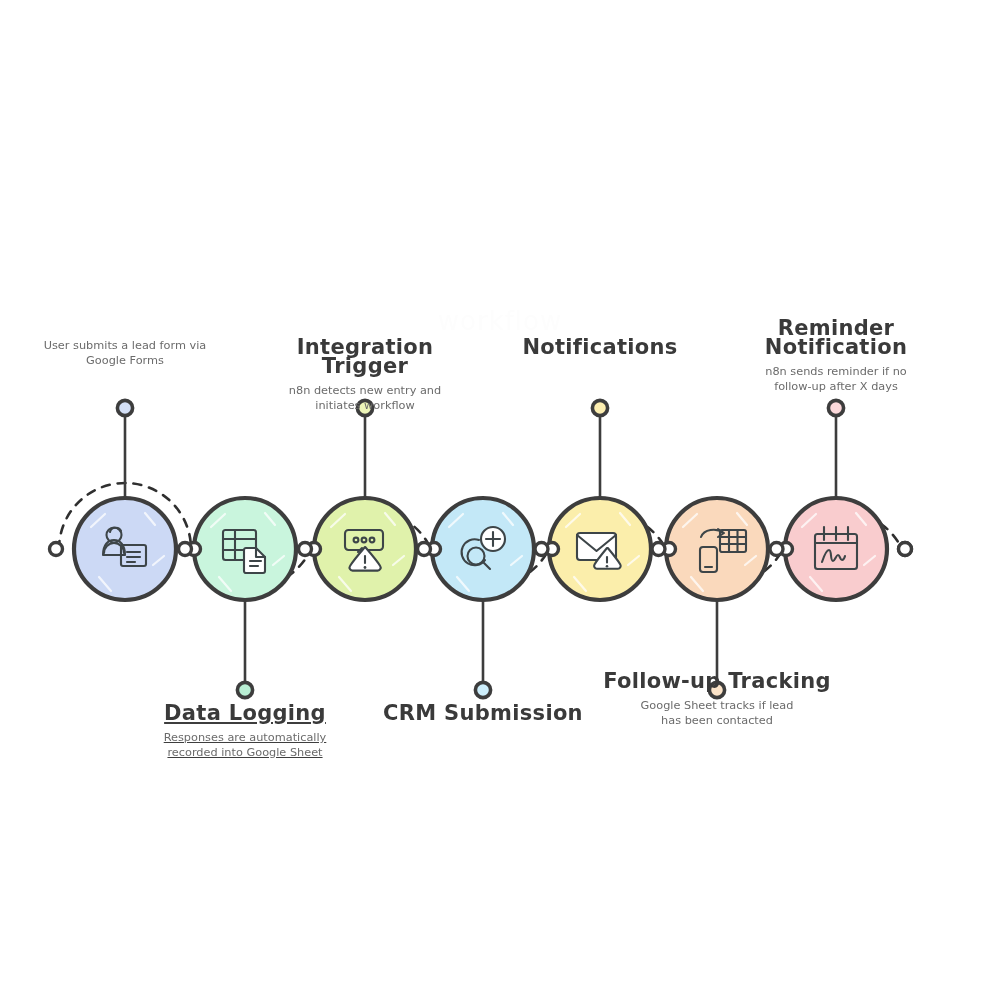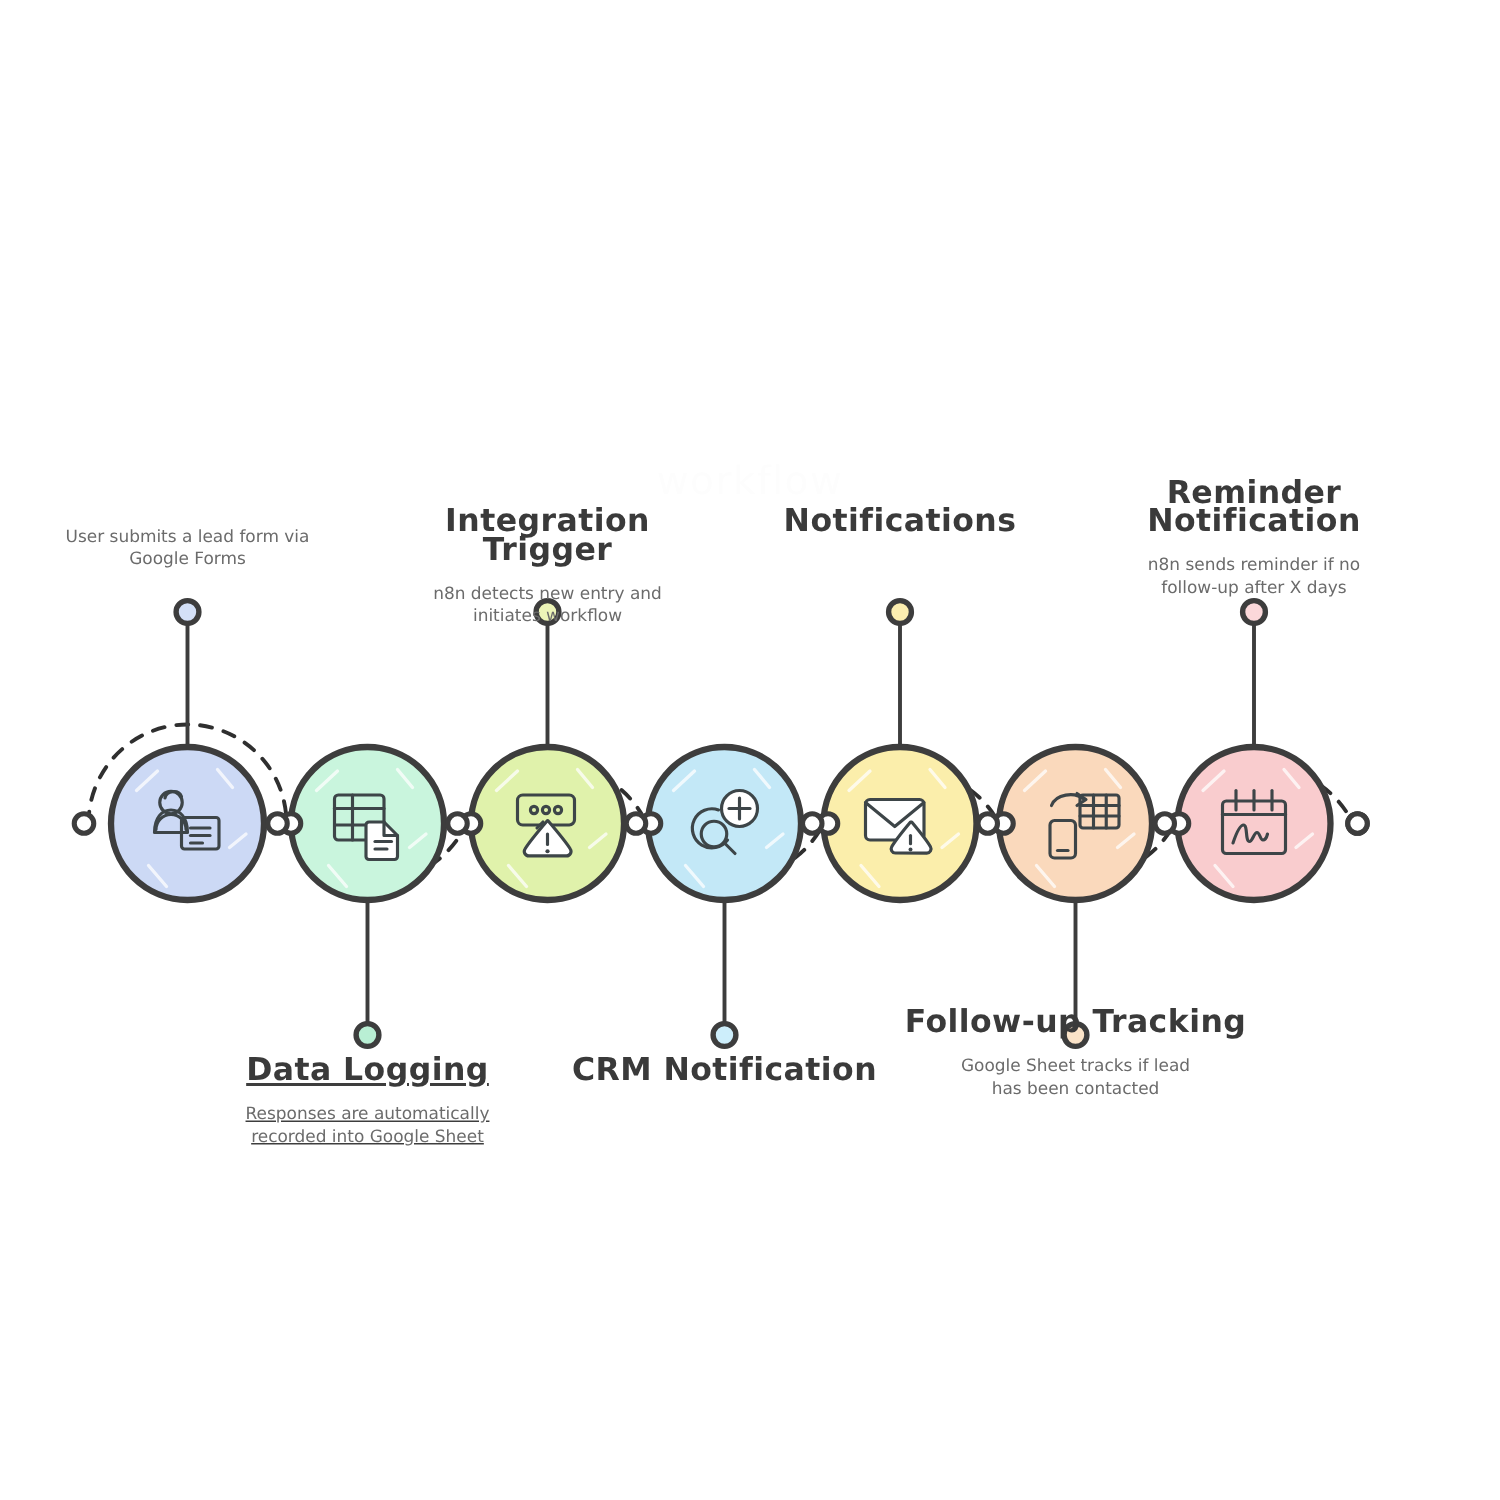--- a/index.html
+++ b/index.html
@@ -56,21 +56,21 @@
     color: #3a3a3a;
     line-height: 19px;
     margin: 0 0 7px 0;
     white-space: pre-line;
   }
   .node-desc {
     font-family: "DejaVu Sans", sans-serif;
     font-size: 11.3px;
     color: #6b6b6b;
     line-height: 15px;
-    margin: 12px;
+    margin: 0;
     white-space: pre-line;
   }
 </style>
 </head>
 <body>
 
 <div id="stage">
 
   <div class="watermark">workflow</div>
 
@@ -277,21 +277,21 @@
         <div class="node-title">Data Logging</div>
         <div class="node-desc">Responses are automatically
 recorded into Google Sheet</div>
       </div>
       <div class="node-label" style="left: 250px; top: 338px;">
         <div class="node-title">Integration Trigger</div>
         <div class="node-desc">n8n detects new entry and
 initiates workflow</div>
       </div>
       <div class="node-label" style="left: 368px; top: 704px;">
-        <div class="node-title">CRM Notification</div>
+        <div class="node-title">CRM Submission</div>
       </div>
       <div class="node-label" style="left: 485px; top: 338px;">
         <div class="node-title">Notifications</div>
       </div>
       <div class="node-label" style="left: 602px; top: 672px;">
         <div class="node-title">Follow-up Tracking</div>
         <div class="node-desc">Google Sheet tracks if lead
 has been contacted</div>
       </div>
       <div class="node-label" style="left: 721px; top: 319px;">

